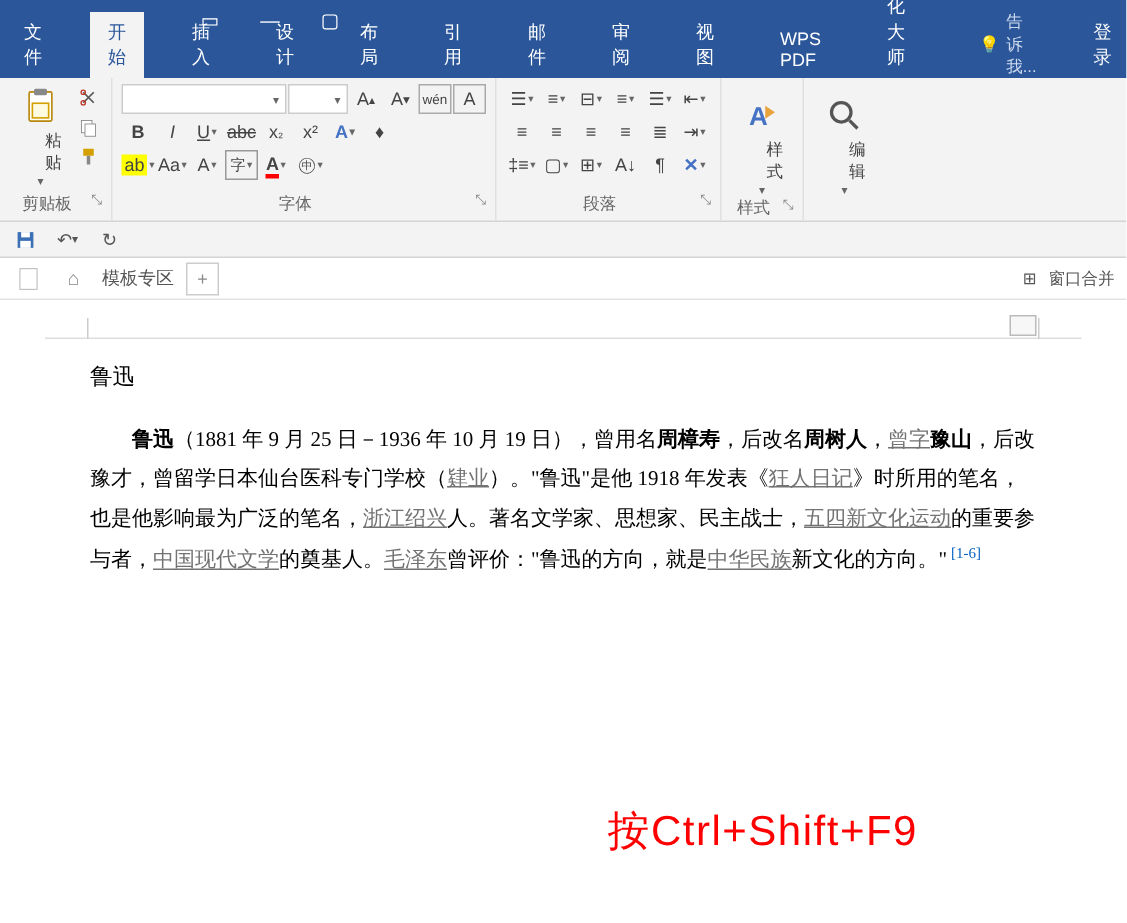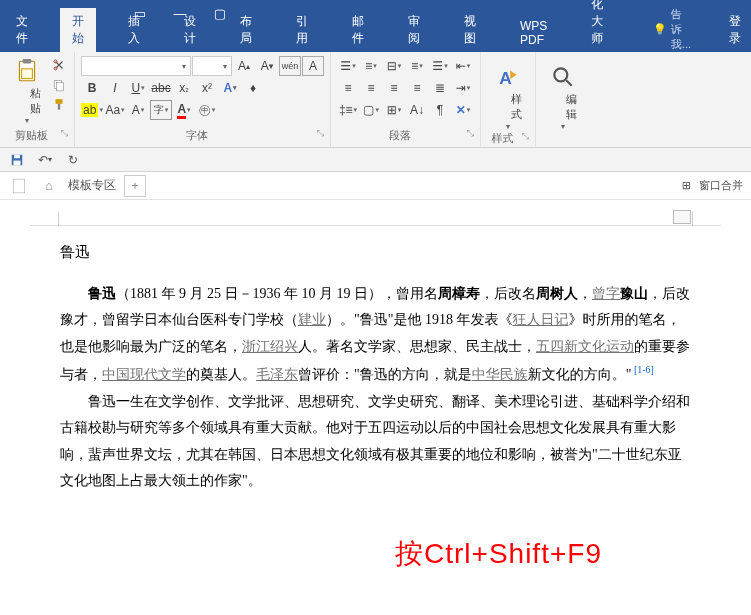--- a/index.html
+++ b/index.html
@@ -38,21 +38,21 @@
 .right-tools { margin-left: auto; display: flex; gap: 8px; color: #555; font-size: 11px; align-items: center; }
 .page { background: #fff; padding: 12px 60px 0 60px; position: relative; }
 .page-strip { height: 14px; border-bottom: 1px solid #ddd; margin: 0 -30px 12px -30px; position: relative; }
 .page-strip::before { content: ""; position: absolute; left: 28px; top: 0; width: 1px; height: 14px; background: #ccc; }
 .page-strip::after { content: ""; position: absolute; right: 28px; top: 0; width: 1px; height: 14px; background: #ccc; }
 .doc { font-family: SimSun, serif; font-size: 14px; color: #000; line-height: 1.9; }
 .doc h3 { font-size: 15px; font-weight: normal; margin: 6px 0 14px 0; }
 .doc p { text-indent: 2em; margin: 0; }
 .doc a { color: #737373; text-decoration: underline; }
 .sup { color: #0563c1; font-size: 10px; vertical-align: super; }
-.overlay-text { position: absolute; left: 395px; top: 535px; color: #ff0000; font-size: 28px; font-family: "Microsoft YaHei", sans-serif; letter-spacing: 1px; }
+.overlay-text { position: absolute; left: 405px; top: 535px; color: #ff0000; font-size: 28px; font-family: "Microsoft YaHei", sans-serif; letter-spacing: 1px; }
 .tell-me { display: flex; align-items: center; gap: 4px; color: #cdd9ee; font-size: 11px; padding: 0 8px; }
 .login { padding: 5px 10px; color: #fff; }
 svg { display: block; }
 </style>
 </head>
 <body>
 
 <div class="titlebar">
   <div style="width:120px"></div>
   <div class="win-btns">
@@ -266,17 +266,16 @@
 
 <div class="page">
   <div class="page-strip">
     <div style="position:absolute;right:30px;top:-2px;width:18px;height:14px;border:1px solid #bbb;background:#f7f7f7"></div>
   </div>
   <div class="doc">
     <h3>鲁迅</h3>
     <p>
       <b>鲁迅</b><span>（1881 年 9 月 25 日－1936 年 10 月 19 日），曾用名</span><b>周樟寿</b><span>，后改名</span><b>周树人</b><span>，</span><a href="#">曾字</a><b>豫山</b><span>，后改豫才，曾留学日本仙台医科专门学校（</span><a href="#">肄业</a><span>）。"鲁迅"是他 1918 年发表《</span><a href="#">狂人日记</a><span>》时所用的笔名，也是他影响最为广泛的笔名，</span><a href="#">浙江</a><a href="#">绍兴</a><span>人。著名文学家、思想家、民主战士，</span><a href="#">五四新文化运动</a><span>的重要参与者，</span><a href="#">中国现代文学</a><span>的奠基人。</span><a href="#">毛泽东</a><span>曾评价："鲁迅的方向，就是</span><a href="#">中华民族</a><span>新文化的方向。"</span><span class="sup"> [1-6]</span>
     </p>
-    <p>鲁迅一生在文学创作、文学批评、思想研究、文学史研究、翻译、美术理论引进、基础科学介绍和古籍校勘与研究等多个领域具有重大贡献。他对于五四运动以后的中国社会思想文化发展具有重大影响，蜚声世界文坛，尤其在韩国、日本思想文化领域有极其重要的地位和影响，被誉为"二十世纪东亚文化地图上占最大领土的作家"。</p>
   </div>
 </div>
 
 <div class="overlay-text">按Ctrl+Shift+F9</div>
 
 </body></html>

